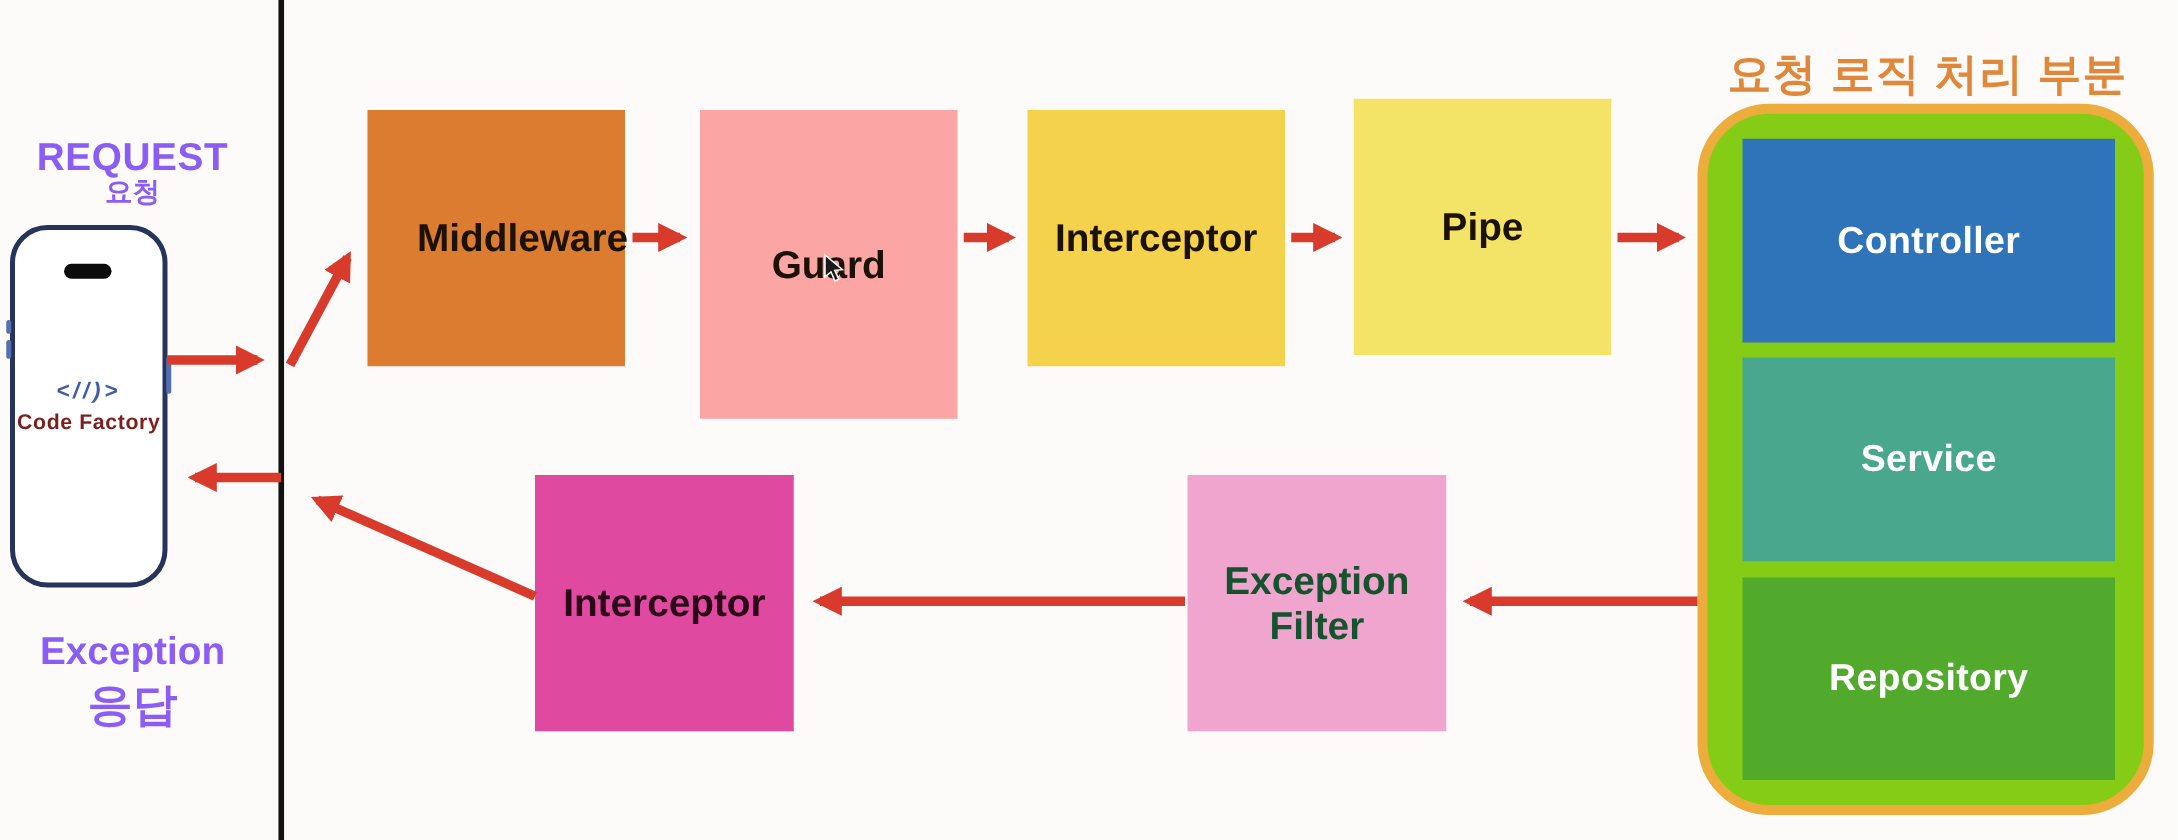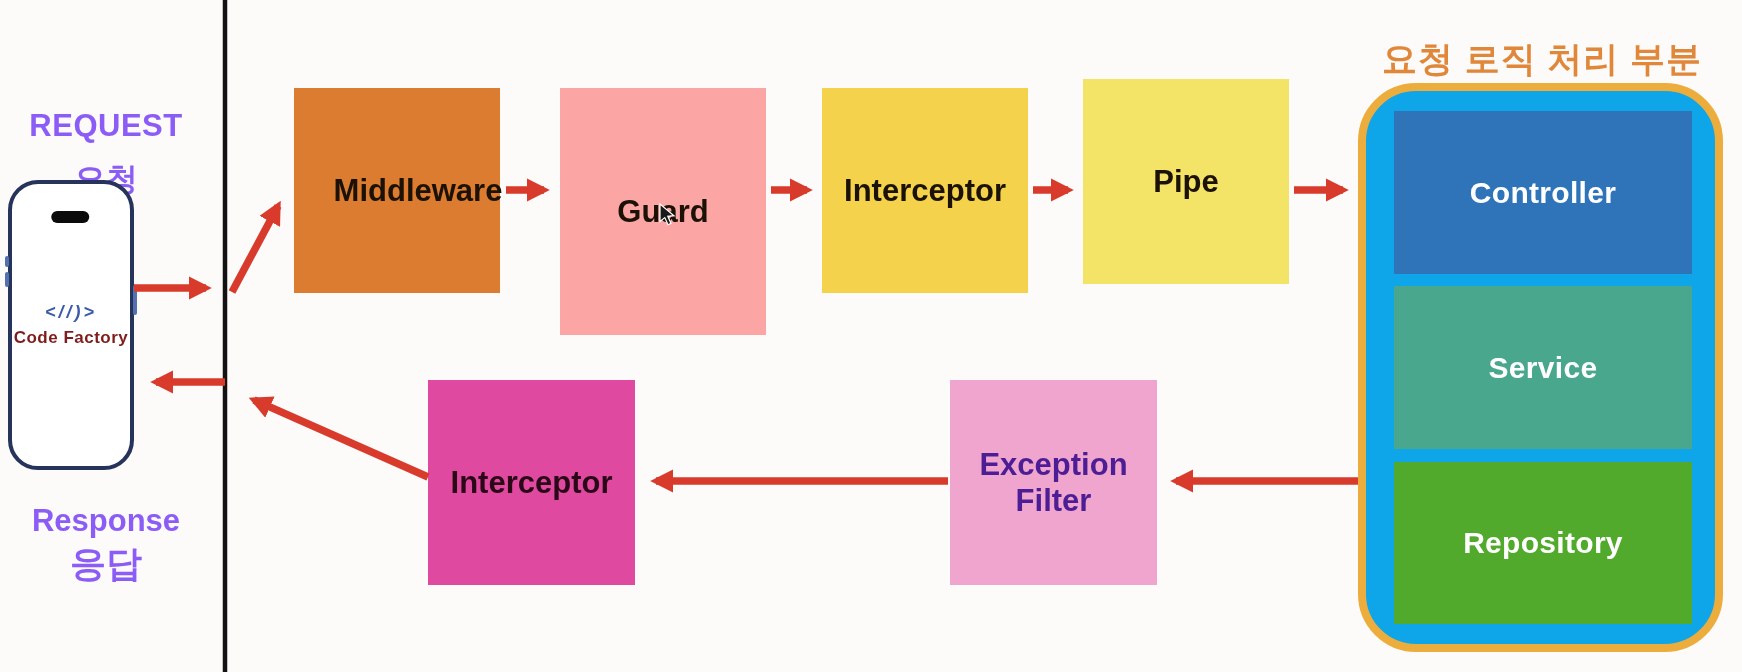--- a/index.html
+++ b/index.html
@@ -16,21 +16,21 @@
     position: absolute; left: 0; top: 0; width: 1742px; height: 672px;
     pointer-events: none; z-index: 6;
   }
 
   
   .side-label {
     position: absolute; left: 0; width: 212px; text-align: center;
     font-weight: bold; color: #8b5cf6; z-index: 3;
   }
   .lbl-request   { top: 108px; font-size: 31px; letter-spacing: 0.5px; }
-  .lbl-request-ko{ top: 158px; font-size: 32px; }
+  .lbl-request-ko{ top: 139px; font-size: 22px; }
   .lbl-response  { top: 503px; font-size: 31px; }
   .lbl-response-ko{ top: 540px; font-size: 36px; }
 
   .phone {
     position: absolute; left: 8px; top: 180px; width: 126px; height: 290px;
     background: #ffffff; border: 4px solid #26345B; border-radius: 30px;
     z-index: 4;
   }
   .phone .notch {
     position: absolute; left: 50%; transform: translateX(-52%);
@@ -57,31 +57,31 @@
   .node {
     position: absolute; display: flex; align-items: center; justify-content: center;
     font-weight: bold; font-size: 31px; color: #1b1205; text-align: center;
     line-height: 1.15; z-index: 3;
   }
   .n-middleware       { left: 294px;  top: 88px;  width: 206px; height: 205px; background: #DC7C30; padding-left: 42px; }
   .n-guard            { left: 560px;  top: 88px;  width: 206px; height: 247px; background: #fca5a5; }
   .n-interceptor-top  { left: 822px;  top: 88px;  width: 206px; height: 205px; background: #F4D24B; }
   .n-pipe             { left: 1083px; top: 79px;  width: 206px; height: 205px; background: #F3E366; }
   .n-interceptor-bot  { left: 428px;  top: 380px; width: 207px; height: 205px; background: #DF4AA0; color: #2a0818; }
-  .n-exception-filter { left: 950px;  top: 380px; width: 207px; height: 205px; background: #EFA5CE; color: #4c1d95; }
+  .n-exception-filter { left: 950px;  top: 380px; width: 207px; height: 205px; background: #EFA5CE; color: #14532d; }
   .n-exception-filter span { display: inline-block; width: 160px; }
 
   
   .group-title {
     position: absolute; left: 1352px; top: 36px; width: 380px; text-align: center;
     font-size: 35px; font-weight: bold; color: #E0873A; letter-spacing: 1px; z-index: 3;
   }
   .group {
     position: absolute; left: 1358px; top: 83px; width: 365px; height: 569px;
-    border: 8px solid #EDAD3C; border-radius: 58px; background: #0ea5e9; z-index: 2;
+    border: 8px solid #EDAD3C; border-radius: 58px; background: #84cc16; z-index: 2;
   }
   .gbox {
     position: absolute; left: 28px; width: 298px;
     display: flex; align-items: center; justify-content: center;
     color: #ffffff; font-size: 30px; font-weight: 600; letter-spacing: 0.3px;
   }
   .g-controller { top: 20px;  height: 163px; background: #2F74B9; }
   .g-service    { top: 195px; height: 163px; background: #49A78E; }
   .g-repository { top: 371px; height: 162px; background: #52AA2D; }
 </style>
@@ -122,21 +122,21 @@
     <div class="notch"></div>
     <div class="btn btn-l1"></div>
     <div class="btn btn-l2"></div>
     <div class="btn btn-r1"></div>
     <div class="logo">
       <span class="logo-glyph">&lt;//)&gt;</span>
       <span class="logo-text">Code Factory</span>
     </div>
   </div>
 
-  <div class="side-label lbl-response">Response</div>
+  <div class="side-label lbl-response">Exception</div>
   <div class="side-label lbl-response-ko">응답</div>
 
   <div class="node n-middleware">Middleware</div>
   <div class="node n-guard">Guard</div>
   <div class="node n-interceptor-top">Interceptor</div>
   <div class="node n-pipe">Pipe</div>
 
   <div class="node n-interceptor-bot">Interceptor</div>
   <div class="node n-exception-filter">
     <span>Exception Filter</span>

